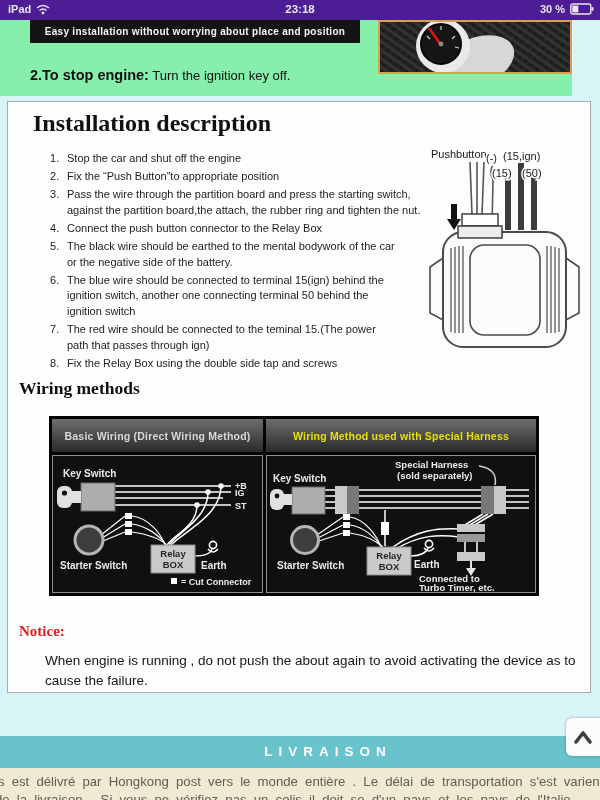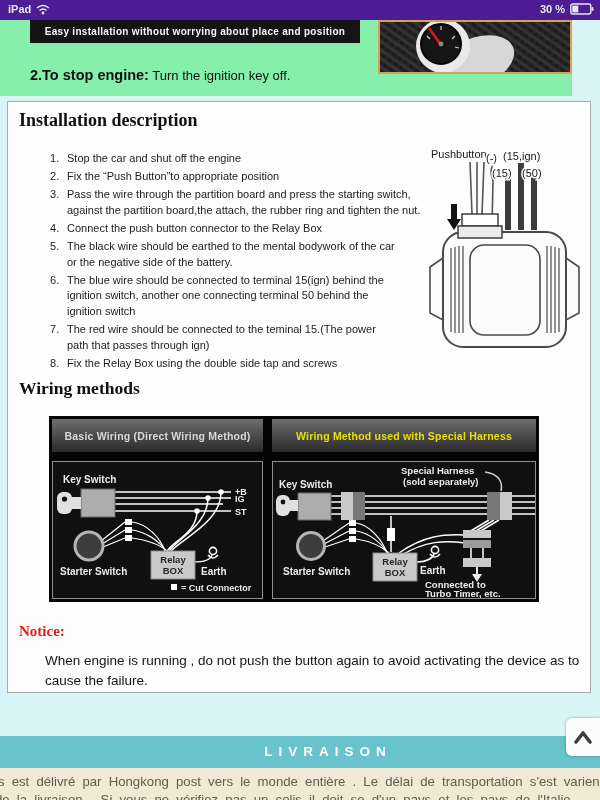--- a/index.html
+++ b/index.html
@@ -21,32 +21,32 @@
           display:flex;align-items:center;justify-content:center;filter:blur(.45px);overflow:hidden;white-space:nowrap;}
   .stopline{position:absolute;left:30px;top:47px;font-size:13px;color:#111;}
   .stopline b{font-size:14.5px;}
   .gauge{position:absolute;left:378px;top:0;width:190px;height:50px;border:2px solid #d9a050;
          background:#262626;overflow:hidden;}
 
   
   .main-box{position:absolute;left:7px;top:101px;width:584px;height:592px;background:#fdfdfd;
             border:1px solid #a9a9a9;box-sizing:border-box;}
   .h-serif{font-family:"Liberation Serif",serif;font-weight:bold;color:#101010;margin:0;}
-  .title1{position:absolute;left:11px;top:8px;font-size:18px;}
+  .title1{position:absolute;left:25px;top:8px;font-size:24px;}
   .title2{position:absolute;left:11px;top:276px;font-size:17.5px;}
   .steps{position:absolute;left:30px;top:37px;width:416px;margin:12px;padding:0;list-style:none;
          counter-reset:s;font-size:11px;line-height:1.42;color:#1d1d1d;}
   .steps li{counter-increment:s;position:relative;padding-left:17px;margin-bottom:2.5px;}
   .steps li::before{content:counter(s) ".";position:absolute;left:0;top:0;}
   .steps li span{display:block;}
   .steps li span:empty{display:none;}
 
   
   .panel{position:absolute;left:41px;top:314px;width:490px;background:#050505;padding:3px;
-         display:grid;grid-template-columns:211px 1fr;gap:9px;box-sizing:border-box;}
+         display:grid;grid-template-columns:211px 1fr;gap:3px;box-sizing:border-box;}
   .ph{height:33px;background:linear-gradient(#6e6e6e,#2a2a2a);display:flex;align-items:center;
       justify-content:center;font-size:10.5px;font-weight:bold;letter-spacing:.2px;}
   .ph.left{color:#d9d9d9;}
   .ph.right{color:#e8e005;}
   .pd{height:138px;background:#101010;border:1px solid #8f8f8f;box-sizing:border-box;overflow:hidden;}
 
   
   .notice-title{position:absolute;left:11px;top:521px;font-size:15px;color:#e31b1b;}
   .notice-text{position:absolute;left:37px;top:549px;width:546px;font-size:13.5px;line-height:1.5;color:#151515;}
 
@@ -68,20 +68,21 @@
 
 <div class="status">
   <div class="left">
     <span>iPad</span>
     <svg width="14" height="11" viewBox="0 0 14 11">
       <path d="M1 4 Q7 -1 13 4" stroke="#e8e8e8" stroke-width="1.6" fill="none"></path>
       <path d="M3.5 6.5 Q7 3.5 10.5 6.5" stroke="#e8e8e8" stroke-width="1.6" fill="none"></path>
       <circle cx="7" cy="9" r="1.4" fill="#e8e8e8"></circle>
     </svg>
   </div>
+  <div class="time">23:18</div>
   <div class="right">
     <span>30 %</span>
     <svg width="24" height="12" viewBox="0 0 24 12">
       <rect x="0.8" y="1" width="20" height="10" rx="2" fill="none" stroke="#e8e8e8" stroke-width="1.4"></rect>
       <rect x="2.3" y="2.6" width="6" height="6.8" fill="#e8e8e8"></rect>
       <rect x="21.5" y="4" width="2" height="4" rx="1" fill="#e8e8e8"></rect>
     </svg>
   </div>
 </div>
 
@@ -321,21 +322,21 @@
         </g>
         <g font-size="9.5" font-weight="bold" fill="#262626" text-anchor="middle">
           <text x="122" y="103">Relay</text>
           <text x="122" y="114">BOX</text>
         </g>
       </svg>
     </div>
   </div>
 
   <h3 class="h-serif notice-title">Notice:</h3>
-  <div class="notice-text">When engine is running , do not push the button again to avoid activating the device as to cause the failure.</div>
+  <div class="notice-text">When engine is running , do not push the about again to avoid activating the device as to cause the failure.</div>
 </div>
 
 <div class="teal-bar">LIVRAISON</div>
 
 <div class="scrolltop">
   <svg width="22" height="16" viewBox="0 0 22 16">
     <polyline points="4,13 11,4 18,13" fill="none" stroke="#3e3e3e" stroke-width="3.6" stroke-linecap="round" stroke-linejoin="round"></polyline>
   </svg>
 </div>
 

